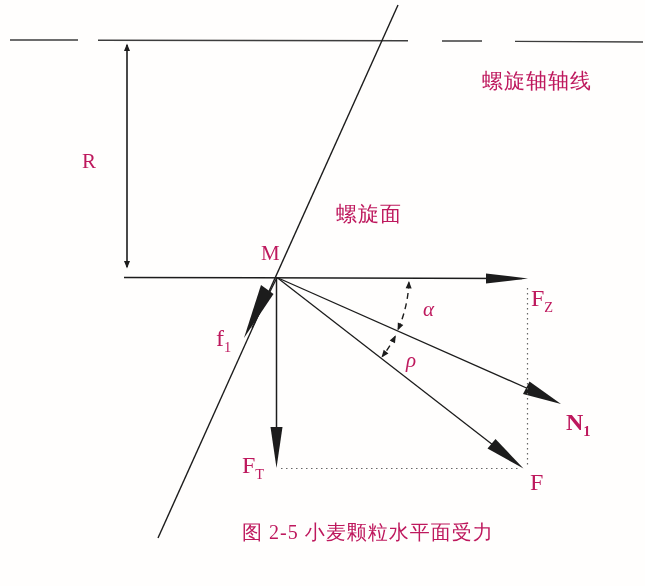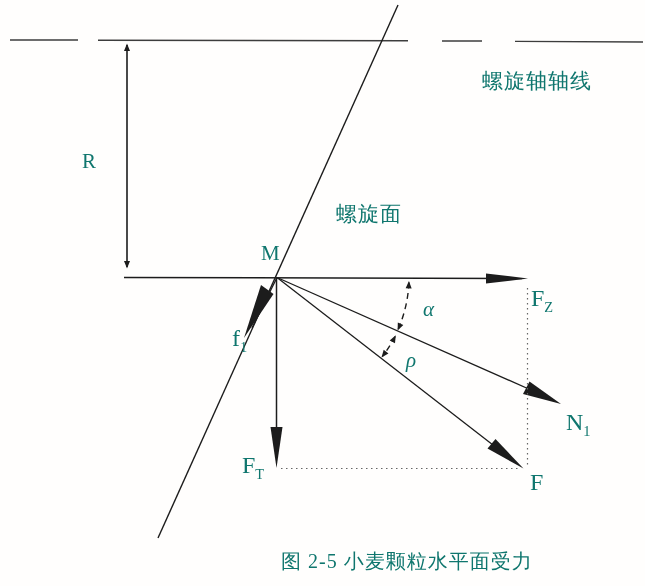--- a/index.html
+++ b/index.html
@@ -1,21 +1,21 @@
 <!DOCTYPE html>
 <html><head>
 <meta charset="utf-8">
 <style>
   html,body{margin:0;padding:0;background:#fff;}
   .page{
     position:relative;width:645px;height:586px;background:#fffefd;
     font-family:"Liberation Serif","DejaVu Serif",serif;color:#1c1c1c;overflow:hidden;
   }
   .page svg{position:absolute;left:0;top:0;width:645px;height:586px;}
-  .lbl{position:absolute;white-space:nowrap;line-height:1;color:#0f766e;}
+  .lbl{position:absolute;white-space:nowrap;line-height:1;color:#be185d;}
   .cjk{font-size:21px;letter-spacing:1px;}
   .sym{font-size:24px;}
   .sym sub{font-size:0.6em;line-height:0;}
   .greek{font-size:21px;font-style:italic;}
   .big{font-size:21px;}
   .caption{font-size:20px;letter-spacing:1px;}
 </style>
 </head>
 <body>
 
@@ -75,21 +75,21 @@
   <div class="lbl cjk" style="left:336px;top:204px;">螺旋面</div>
   <div class="lbl big" style="left:82px;top:151px;">R</div>
   <div class="lbl big" style="left:261px;top:243px;">M</div>
   <div class="lbl greek" style="left:423px;top:299px;">α</div>
   <div class="lbl greek" style="left:406px;top:350px;">ρ</div>
 
   <div class="lbl sym" style="left:531px;top:286px;"><span>F</span><sub>Z</sub></div>
 
   <div class="lbl sym" style="left:242px;top:453px;"><span>F</span><sub>T</sub></div>
 
-  <div class="lbl sym" style="left:566px;top:410px;"><span>N</span><sub>1</sub></div>
+  <div class="lbl sym" style="left:566px;top:410px;font-weight:bold;"><span>N</span><sub>1</sub></div>
 
   <div class="lbl sym" style="left:530px;top:470px;"><span>F</span><sub></sub></div>
 
-  <div class="lbl sym" style="left:232px;top:326px;"><span>f</span><sub>1</sub></div>
+  <div class="lbl sym" style="left:216px;top:326px;"><span>f</span><sub>1</sub></div>
 
-  <div class="lbl caption" style="left:242px;top:551px;margin-left:39px;">图 2-5 小麦颗粒水平面受力</div>
+  <div class="lbl caption" style="left:242px;top:522px;">图 2-5 小麦颗粒水平面受力</div>
 
 </div>
 
 </body></html>

